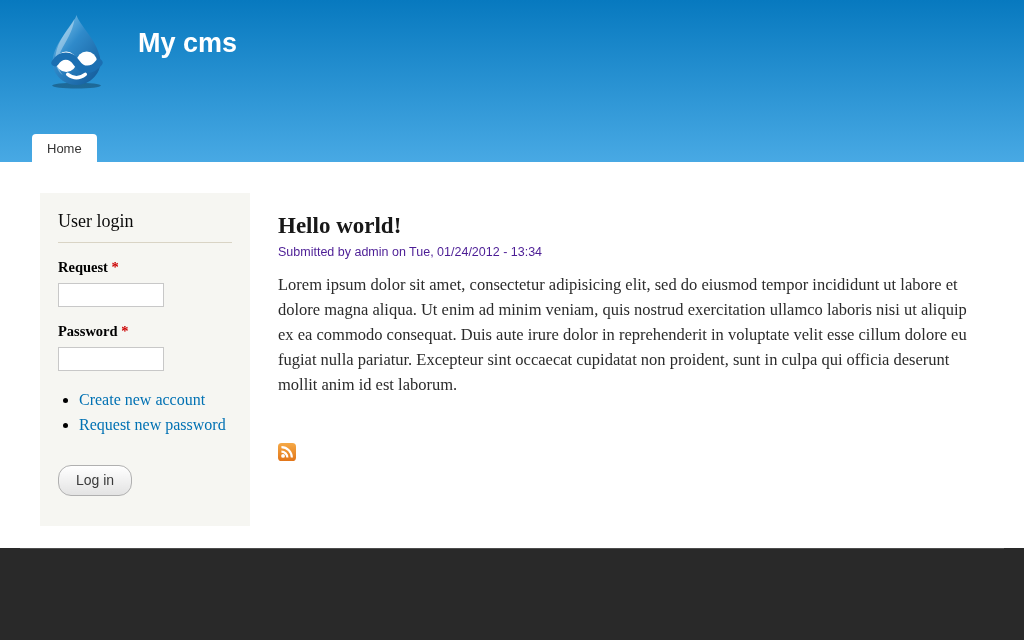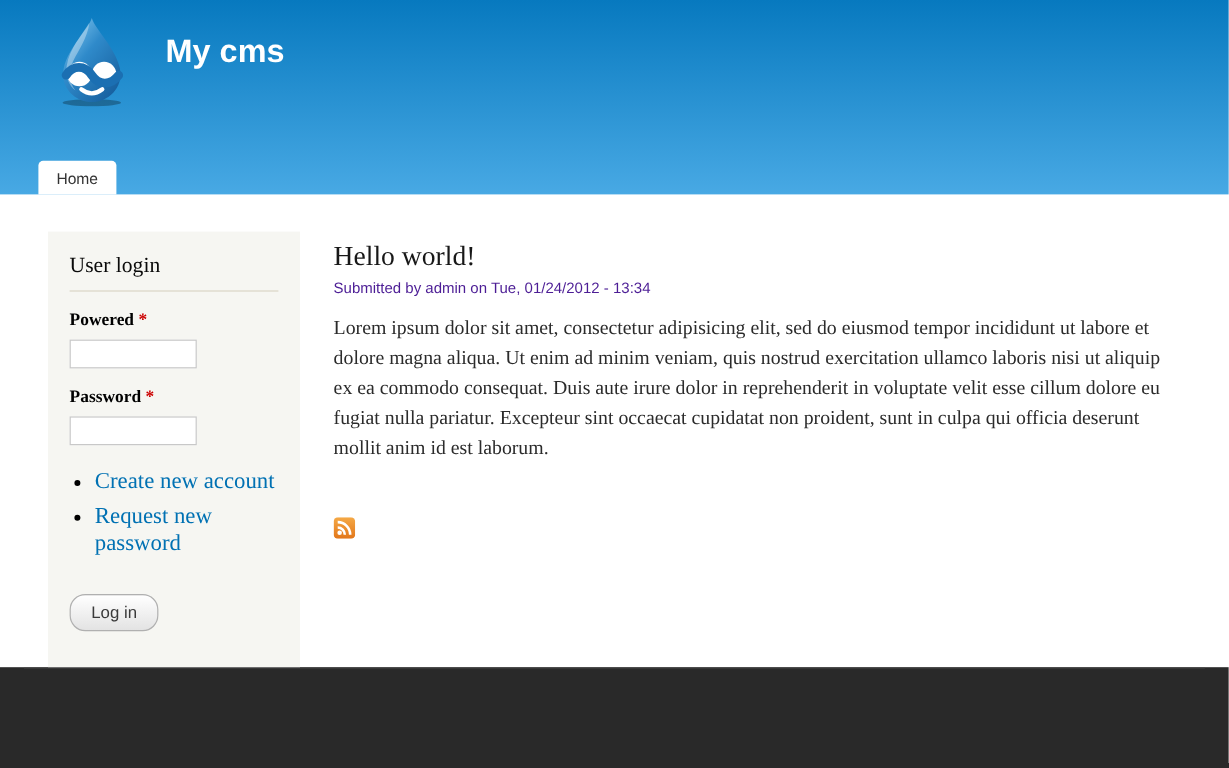--- a/index.html
+++ b/index.html
@@ -72,40 +72,40 @@
     border: 1px solid #c8c8c8;
     background: #ffffff;
     padding: 2px 5px; font-size: 13px;
   }
   .login-links {
     margin: 20px 0 0; padding-left: 21px;
     list-style: disc; color: #000000;
   }
   .login-links li {
     font-family: "Liberation Serif", serif;
-    font-size: 19px; margin-bottom: 7px;
+    font-size: 16px; margin-bottom: 7px;
   }
   .login-links a { color: #0071b3; text-decoration: none; }
   .login-button {
     margin-top: 24px;
     padding: 6px 17px 7px;
     font-family: "Liberation Sans", sans-serif;
     font-size: 14px; color: #3a3a3a;
     background: linear-gradient(180deg, #ffffff 0%, #e3e3e3 100%);
     border: 1px solid #b0b0b0;
     border-radius: 13px;
     cursor: pointer;
   }
 
   
   .main { flex: 1; margin-left: 28px; padding-top: 39px; }
   .node-title {
     font-family: "Liberation Serif", serif;
-    font-weight: normal; font-size: 23px; color: #181818;
-    margin: 0 0 6px;
+    font-weight: bold; font-size: 23px; color: #181818;
+    margin: 12px 0 6px;
   }
   .submitted { font-size: 12.5px; color: #4c1d95; margin-bottom: 13px; }
   .node-body {
     font-family: "Liberation Serif", serif;
     font-size: 16.5px; line-height: 25px; color: #2b2b2b;
     margin: 0 0 21px;
   }
   .links-row {
     text-align: right;
     font-size: 12.5px; color: #68696b;
@@ -159,21 +159,21 @@
     </nav>
   </header>
 
   <div class="content-region">
 
     <aside class="sidebar">
       <section>
         <h2 class="block-title">User login</h2>
 
         <div class="form-item">
-          <label><span>Powered</span> <span class="req">*</span></label>
+          <label><span>Request</span> <span class="req">*</span></label>
           <input type="text" value="" style="">
         </div>
 
         <div class="form-item">
           <label><span>Password</span> <span class="req">*</span></label>
           <input type="password" value="" style="">
         </div>
 
         <ul class="login-links">
           <li><a>Create new account</a></li>

